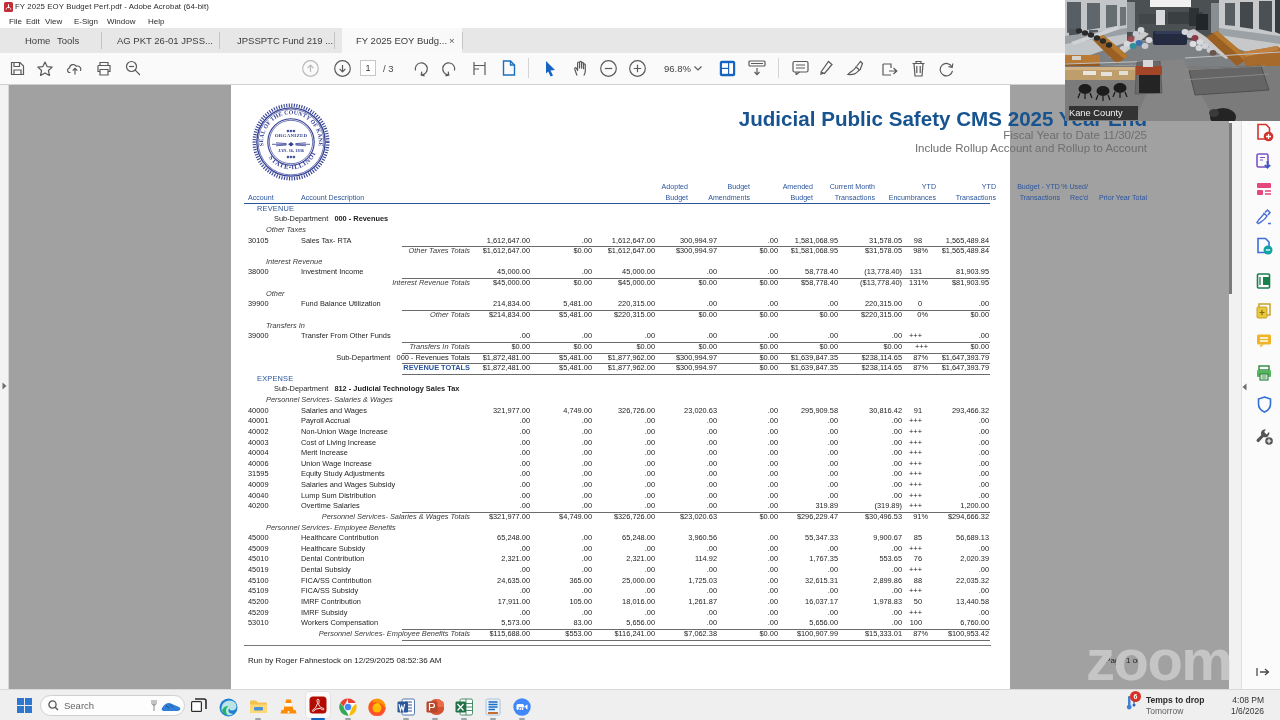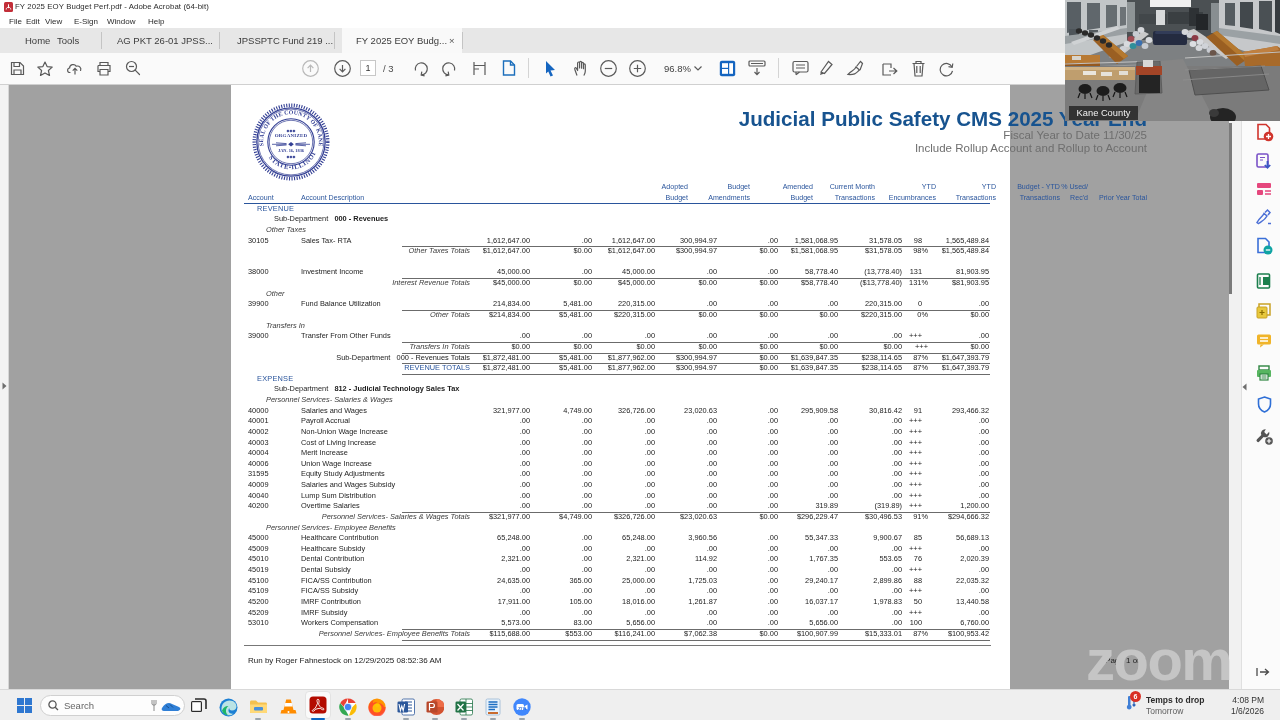--- a/index.html
+++ b/index.html
@@ -24,31 +24,31 @@
 #rightrail{left:1241px;top:85px;width:39px;height:604px;background:#fbfbfb;border-left:1px solid #e0e0e0}
 .h-title{position:absolute;right:21px;top:21.5px;font-size:20.6px;font-weight:bold;color:#17538f;white-space:nowrap}
 .h-sub1{position:absolute;right:21px;top:44px;font-size:11.5px;color:#6e6e6e;white-space:nowrap}
 .h-sub2{position:absolute;right:21px;top:56.5px;font-size:11.5px;color:#6e6e6e;white-space:nowrap}
 .hdrcell{position:absolute;font-size:7.1px;color:#2a559c;text-align:right;line-height:10.8px;white-space:nowrap}
 .row{position:absolute;left:0;width:779px;height:10.56px;font-size:7.4px;color:#1c1c1c;line-height:10.56px;white-space:nowrap}
 .row span{position:absolute;top:0;line-height:10.56px}
 .num{text-align:right;width:90px}
 .lab{font-style:italic;color:#3a3a3a}
 .blue{color:#2a559c}
-.bold{font-weight:normal}
+.bold{font-weight:bold}
 .tline{position:absolute;left:171px;width:588px;height:0;border-top:1px solid #6b6b6b}
 
 #taskbar{left:0;top:689px;width:1280px;height:31px;background:#efefef;border-top:1px solid #d9d9d9}
 #searchbox{position:absolute;left:40px;top:5px;width:145px;height:21px;background:#fdfdfd;border:1px solid #d0d0d0;border-radius:11px}
 .runind{position:absolute;top:27.5px;width:6px;height:2px;border-radius:1px;background:#9aa4ad}
 .traytxt{position:absolute;font-size:8.5px;color:#333;white-space:nowrap}
 
 #video{left:1065px;top:0;width:215px;height:121px;overflow:hidden}
 #kanelabel{position:absolute;left:4px;top:106px;width:69px;height:14px;background:rgba(35,35,35,.82);
- color:#f2f2f2;font-size:9.3px;line-height:14px;text-align:center}
+ color:#f2f2f2;font-size:9.3px;line-height:14px;}
 #zoomwm{left:1086px;top:626px;width:150px;height:56px;color:#c5c5c5;
  font-size:58px;font-weight:600;letter-spacing:-1.5px;font-family:"Liberation Sans",sans-serif}
 </style></head><body>
 <div id="screen">
     <div class="abs" id="titlebar">
       <svg class="abs" style="left:4px;top:2px" width="9" height="10" viewBox="0 0 9 10" xmlns="http://www.w3.org/2000/svg">
         <rect x="0" y="0" width="9" height="10" rx="1.5" fill="#c22e38"></rect>
         <path d="M2.2 7.5 C2.2 4.5 6.8 4.5 6.8 7.5 M4.5 2.3 V6.2" stroke="#fff" stroke-width="1" fill="none"></path>
       </svg>
       <span class="abs t">FY 2025 EOY Budget Perf.pdf - Adobe Acrobat (64-bit)</span>
@@ -306,20 +306,23 @@
         <span class="num" style="right:418px">$0.00</span>
         <span class="num" style="right:355px">$1,612,647.00</span>
         <span class="num" style="right:293px">$300,994.97</span>
         <span class="num" style="right:232px">$0.00</span>
         <span class="num" style="right:172px">$1,581,068.95</span>
         <span class="num" style="right:108px">$31,578.05</span>
         <span class="num" style="right:82px">98%</span>
         <span class="num" style="right:21px">$1,565,489.84</span>
       </div>
       <div class="tline" style="top:161.22px"></div>
+      <div class="row" style="top:171.85px">
+        <span class="lab" style="left:35px">Interest Revenue</span>
+      </div>
       <div class="row" style="top:182.48px">
         <span style="left:17px">38000</span>
         <span style="left:70px">Investment Income</span>
         <span class="num" style="right:480px">45,000.00</span>
         <span class="num" style="right:418px">.00</span>
         <span class="num" style="right:355px">45,000.00</span>
         <span class="num" style="right:293px">.00</span>
         <span class="num" style="right:232px">.00</span>
         <span class="num" style="right:172px">58,778.40</span>
         <span class="num" style="right:108px">(13,778.40)</span>
@@ -632,21 +635,21 @@
         <span class="num" style="right:21px">.00</span>
       </div>
       <div class="row" style="top:490.75px">
         <span style="left:17px">45100</span>
         <span style="left:70px">FICA/SS Contribution</span>
         <span class="num" style="right:480px">24,635.00</span>
         <span class="num" style="right:418px">365.00</span>
         <span class="num" style="right:355px">25,000.00</span>
         <span class="num" style="right:293px">1,725.03</span>
         <span class="num" style="right:232px">.00</span>
-        <span class="num" style="right:172px">29,240.17</span>
+        <span class="num" style="right:172px">32,615.31</span>
         <span class="num" style="right:108px">2,899.86</span>
         <span class="num" style="right:88px">88</span>
         <span class="num" style="right:21px">22,035.32</span>
       </div>
       <div class="row" style="top:501.38px">
         <span style="left:17px">45109</span>
         <span style="left:70px">FICA/SS Subsidy</span>
         <span class="num" style="right:480px">.00</span>
         <span class="num" style="right:418px">.00</span>
         <span class="num" style="right:355px">.00</span>

